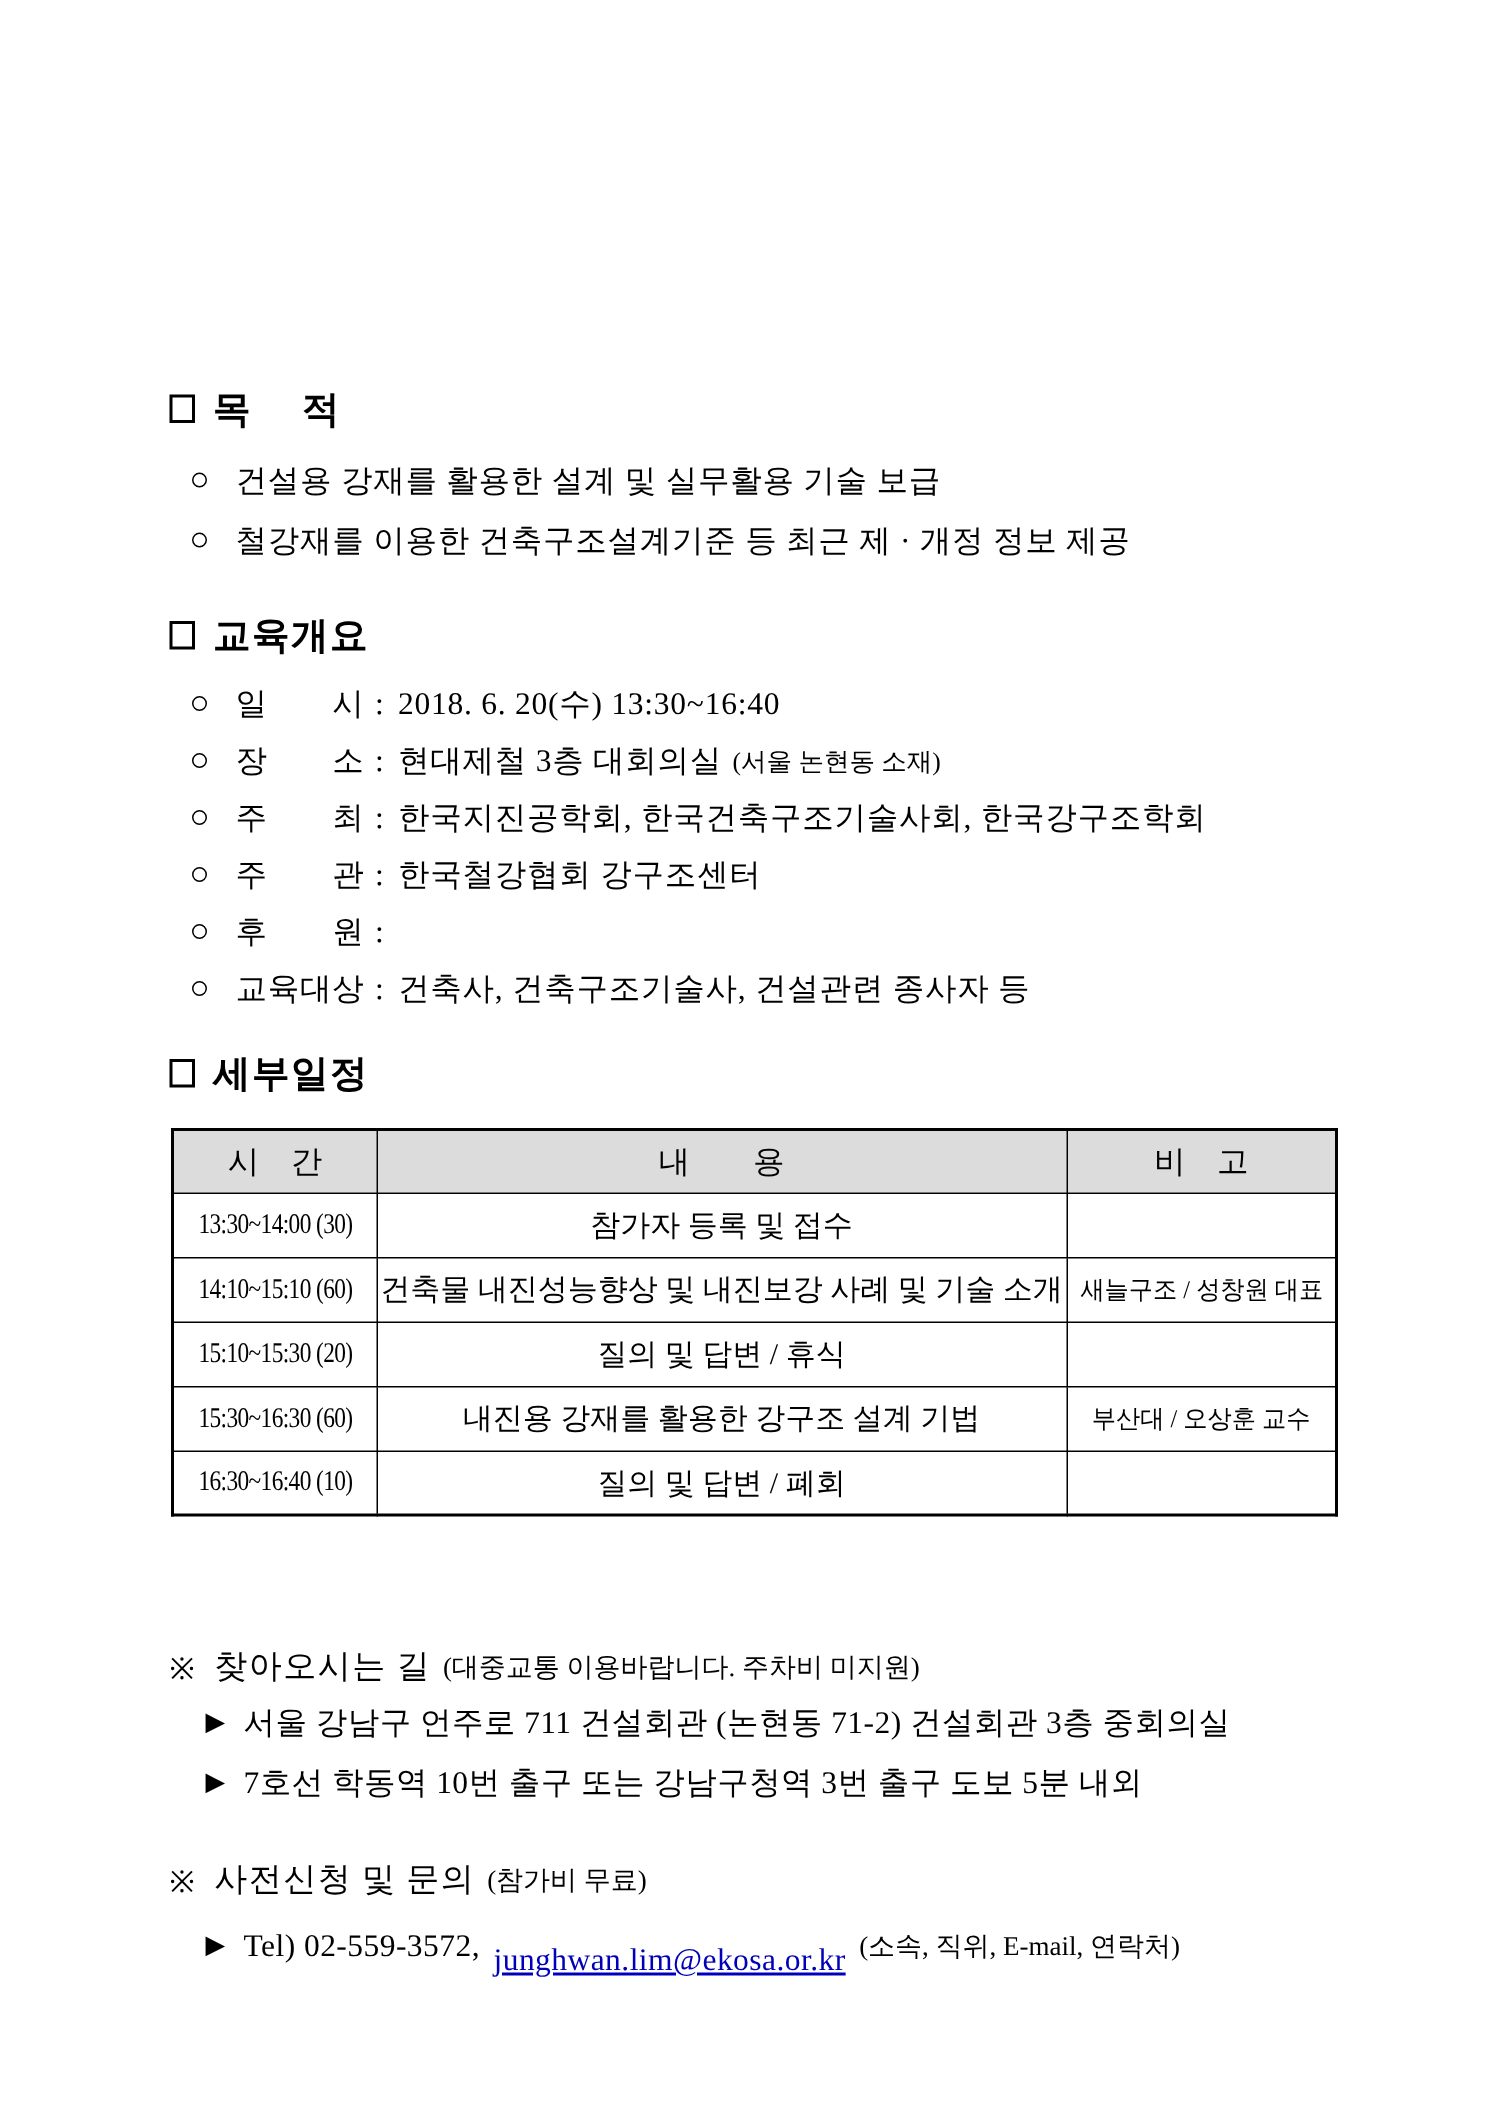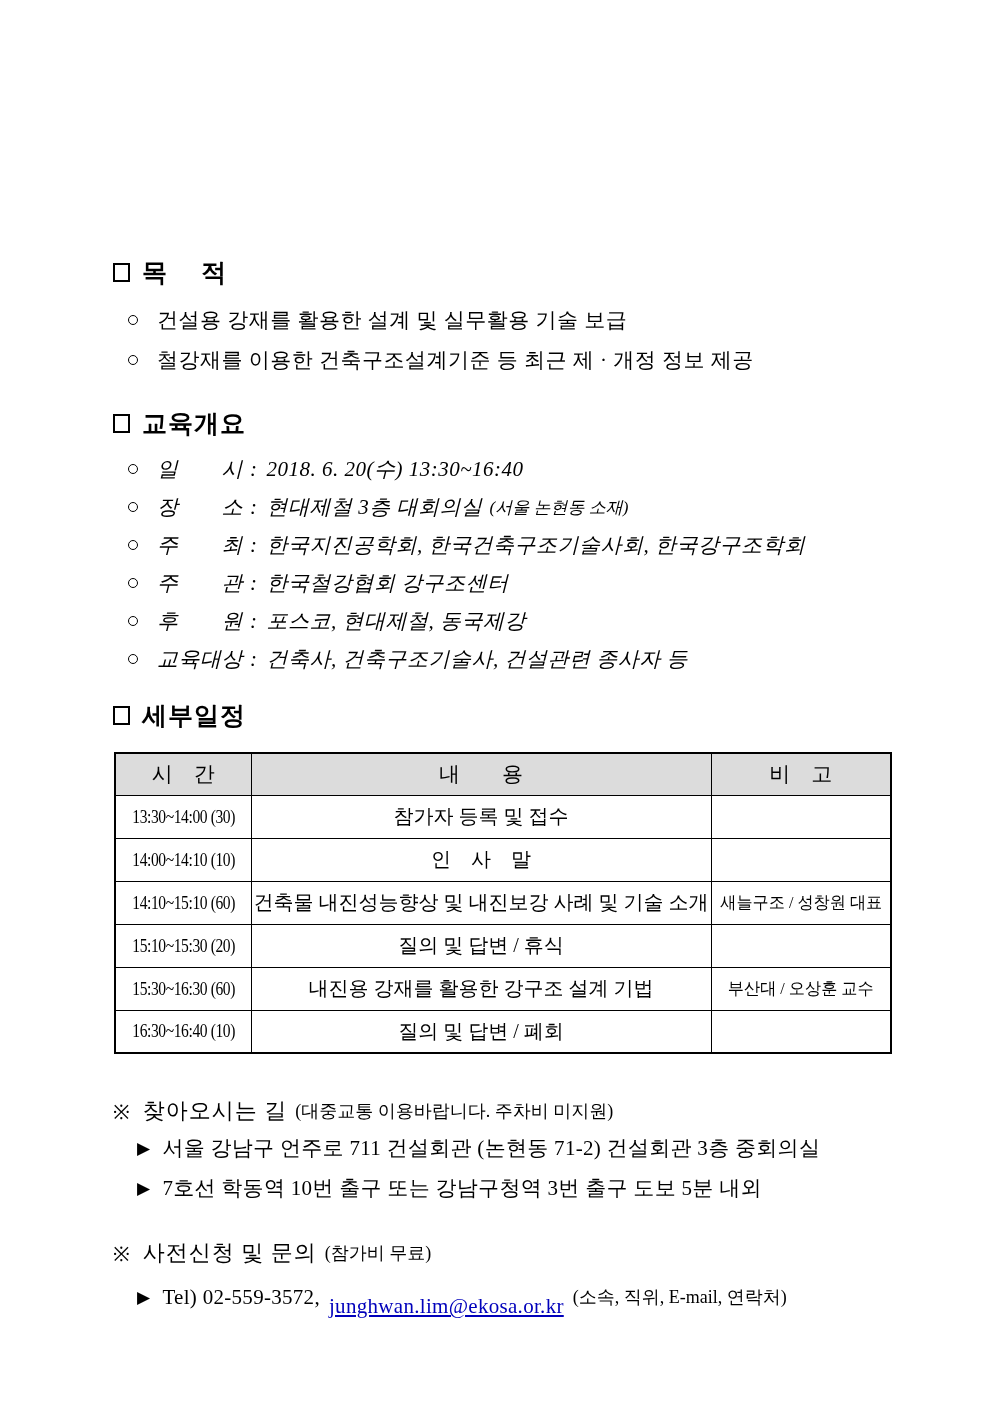--- a/index.html
+++ b/index.html
@@ -41,21 +41,21 @@
   }
 
   
   .bullet-list { position:absolute; left:128px; }
   .bullet-line { display:flex; align-items:center; height:40px; font-size:21px; letter-spacing:0.5px; }
   .circle-bullet {
     display:inline-block; width:10px; height:10px;
     border:1.5px solid #000; border-radius:50%;
     margin-right:19px; flex:0 0 auto;
   }
-  .overview-list .bullet-line { height:38px;font-style:italic; }
+  .overview-list .bullet-line { height:38px; }
   .item-label { display:inline-block; white-space:pre; }
   .item-colon { display:inline-block; padding:0 9px 0 7px; }
   .item-note { font-size:17px; margin-left:7px; letter-spacing:0; }
 
   
   .schedule-table {
     position:absolute; left:114px; top:752px; width:778px;
     border-collapse:collapse; table-layout:fixed;
     border:2px solid #000;
     padding-left:45px;
@@ -137,21 +137,20 @@
       <span class="circle-bullet"></span>
       <span class="item-label">주　　관</span>
       <span class="item-colon">:</span>
       <span>한국철강협회 강구조센터</span>
       <span class="item-note"></span>
     </div>
     <div class="bullet-line">
       <span class="circle-bullet"></span>
       <span class="item-label">후　　원</span>
       <span class="item-colon">:</span>
-      <span>포스코, 현대제철, 동국제강</span>
       <span class="item-note"></span>
     </div>
     <div class="bullet-line">
       <span class="circle-bullet"></span>
       <span class="item-label">교육대상</span>
       <span class="item-colon">:</span>
       <span>건축사, 건축구조기술사, 건설관련 종사자 등</span>
       <span class="item-note"></span>
     </div>
   </div>
@@ -174,25 +173,20 @@
         <th>비　고</th>
       </tr>
     </thead>
     <tbody>
       <tr>
         <td class="cell-time"><span class="squeeze">13:30~14:00 (30)</span></td>
         <td>참가자 등록 및 접수</td>
         <td class="cell-note"><span class="squeeze"></span></td>
       </tr>
       <tr>
-        <td class="cell-time"><span class="squeeze">14:00~14:10 (10)</span></td>
-        <td>인　사　말</td>
-        <td class="cell-note"><span class="squeeze"></span></td>
-      </tr>
-      <tr>
         <td class="cell-time"><span class="squeeze">14:10~15:10 (60)</span></td>
         <td>건축물 내진성능향상 및 내진보강 사례 및 기술 소개</td>
         <td class="cell-note"><span class="squeeze">새늘구조 / 성창원 대표</span></td>
       </tr>
       <tr>
         <td class="cell-time"><span class="squeeze">15:10~15:30 (20)</span></td>
         <td>질의 및 답변 / 휴식</td>
         <td class="cell-note"><span class="squeeze"></span></td>
       </tr>
       <tr>

